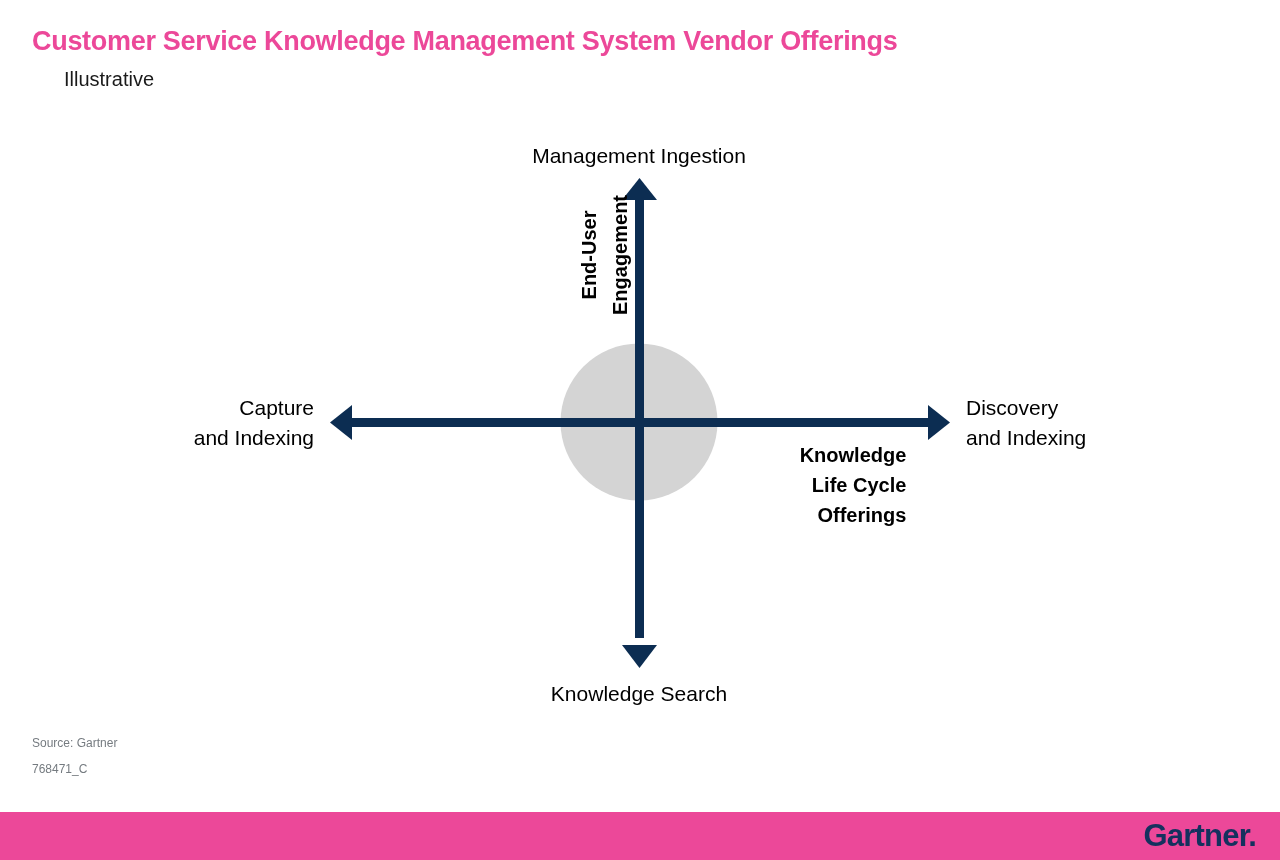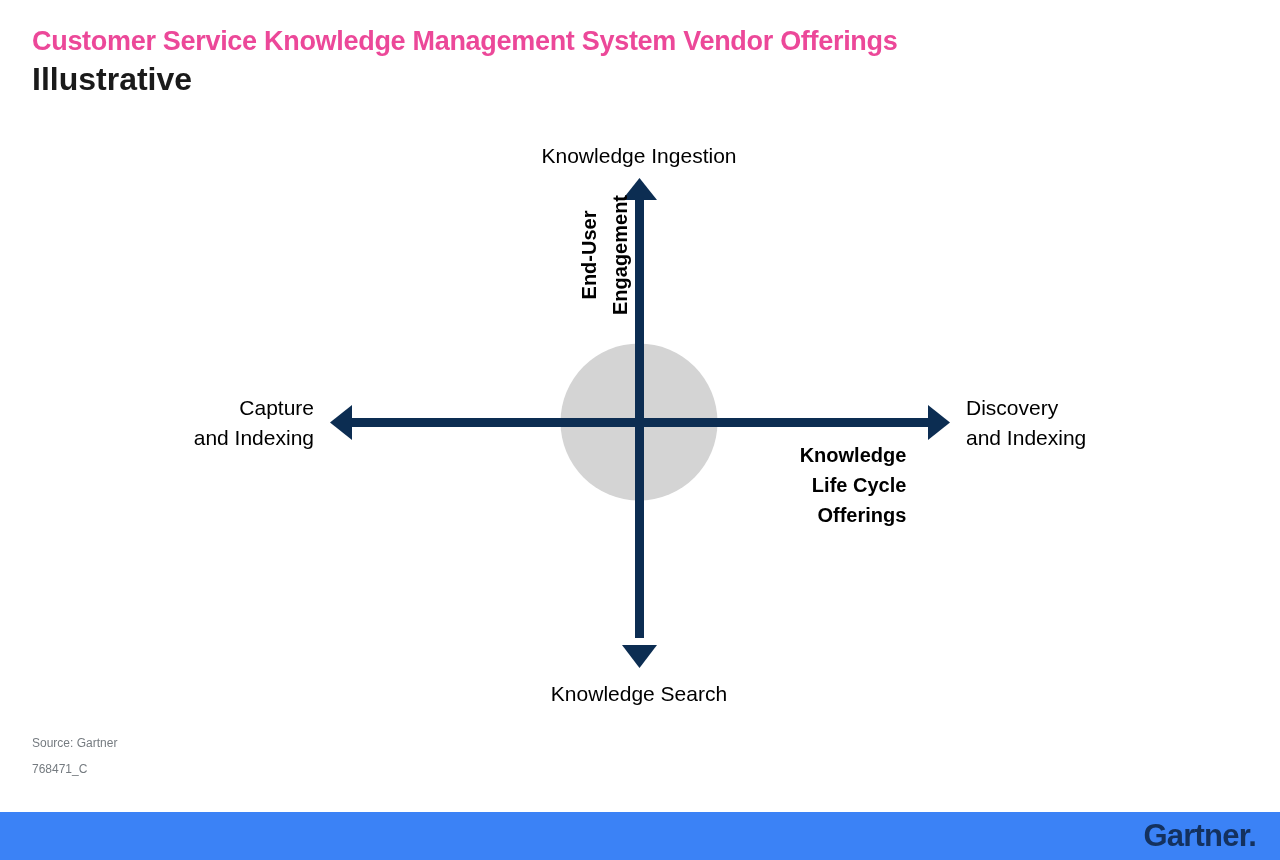--- a/index.html
+++ b/index.html
@@ -26,25 +26,26 @@
   }
   #title {
     font-size: 27px;
     font-weight: bold;
     letter-spacing: -0.3px;
     line-height: 34px;
     color: #ec4899;
     white-space: nowrap;
   }
   #subtitle {
-    font-size: 32px;
-    font-weight: bold;
+    font-size: 20px;
+    font-weight: normal;
     line-height: 32px;
     color: #1a1a1a;
     margin-top: 5px;
+    margin-left: 32px;
   }
 
   
   #diagram {
     position: absolute;
     left: 0;
     top: 0;
     width: 1280px;
     height: 790px;
   }
@@ -119,21 +120,21 @@
   }
   #source-line, #source-id { display: block; }
 
   
   #footer {
     position: absolute;
     left: 0;
     top: 812px;
     width: 1280px;
     height: 48px;
-    background: #3b82f6;
+    background: #ec4899;
   }
   #gartner-logo {
     position: absolute;
     right: 24px;
     top: 50%;
     transform: translateY(-50%);
     font-size: 31px;
     font-weight: bold;
     letter-spacing: -0.8px;
     color: #14315e;
@@ -160,21 +161,21 @@
 
     <polygon points="639.5,668 657,645 622,645" fill="#0c2d52"></polygon>
 
     <rect x="348" y="418" width="584" height="9" fill="#0c2d52"></rect>
 
     <polygon points="330,422.5 352,405 352,440" fill="#0c2d52"></polygon>
 
     <polygon points="950,422.5 928,405 928,440" fill="#0c2d52"></polygon>
   </svg>
 
-  <div class="axis-label" id="label-top">Knowledge Ingestion</div>
+  <div class="axis-label" id="label-top">Management Ingestion</div>
 
   <div class="axis-label" id="label-bottom">Knowledge Search</div>
 
   <div class="axis-label" id="label-left">
     <span>Capture</span><br>
     <span>and Indexing</span>
   </div>
 
   <div class="axis-label" id="label-right">
     <span>Discovery</span><br>

